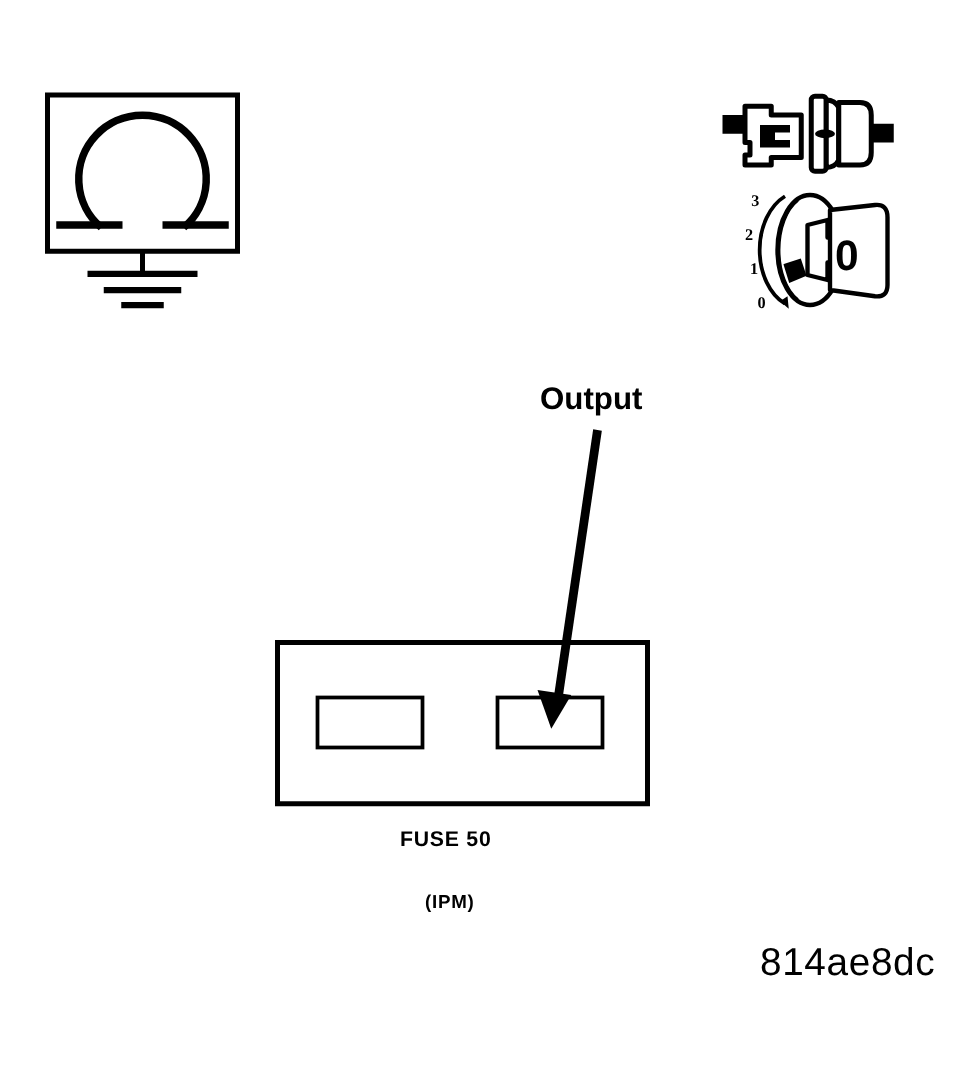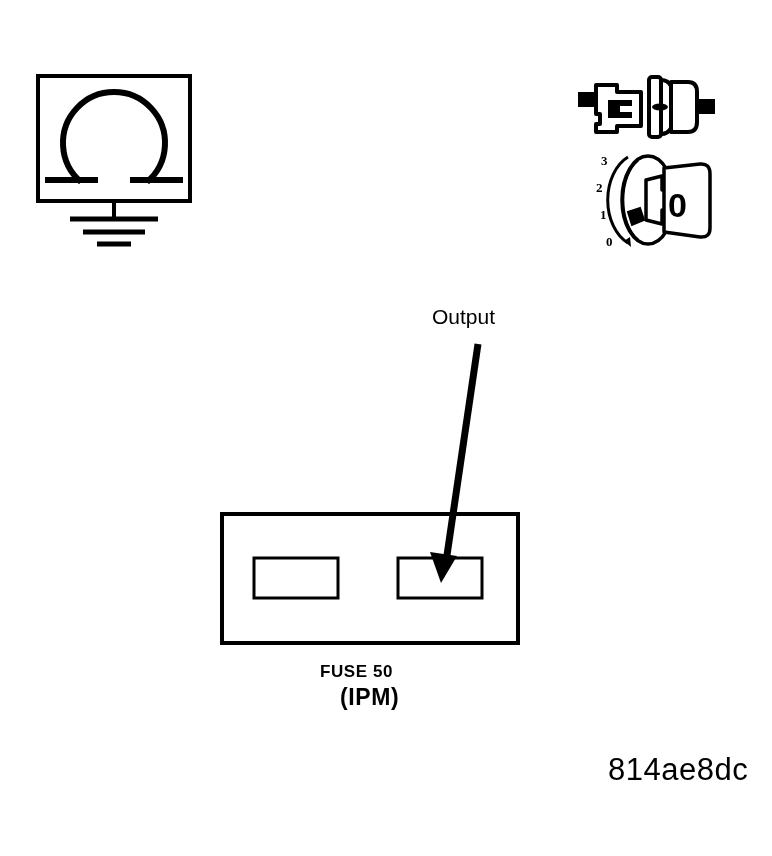--- a/index.html
+++ b/index.html
@@ -24,35 +24,35 @@
     height: 856px;
   }
   .txt {
     position: absolute;
     white-space: pre;
     color: #000000;
   }
   #label-output {
     left: 432px;
     top: 305px;
-    font-size: 21px;
-    font-weight: normal;
+    font-size: 25px;
+    font-weight: bold;
     letter-spacing: 0px;
   }
   #label-fuse-name {
     left: 320px;
     top: 662px;
     font-size: 17px;
     font-weight: bold;
     letter-spacing: 0.6px;
   }
   #label-fuse-module {
     left: 340px;
-    top: 684px;
-    font-size: 23px;
+    top: 713px;
+    font-size: 15px;
     font-weight: bold;
     letter-spacing: 0.6px;
   }
   #label-refcode {
     left: 608px;
     top: 752px;
     font-size: 31px;
     font-weight: normal;
     letter-spacing: 0.5px;
   }

